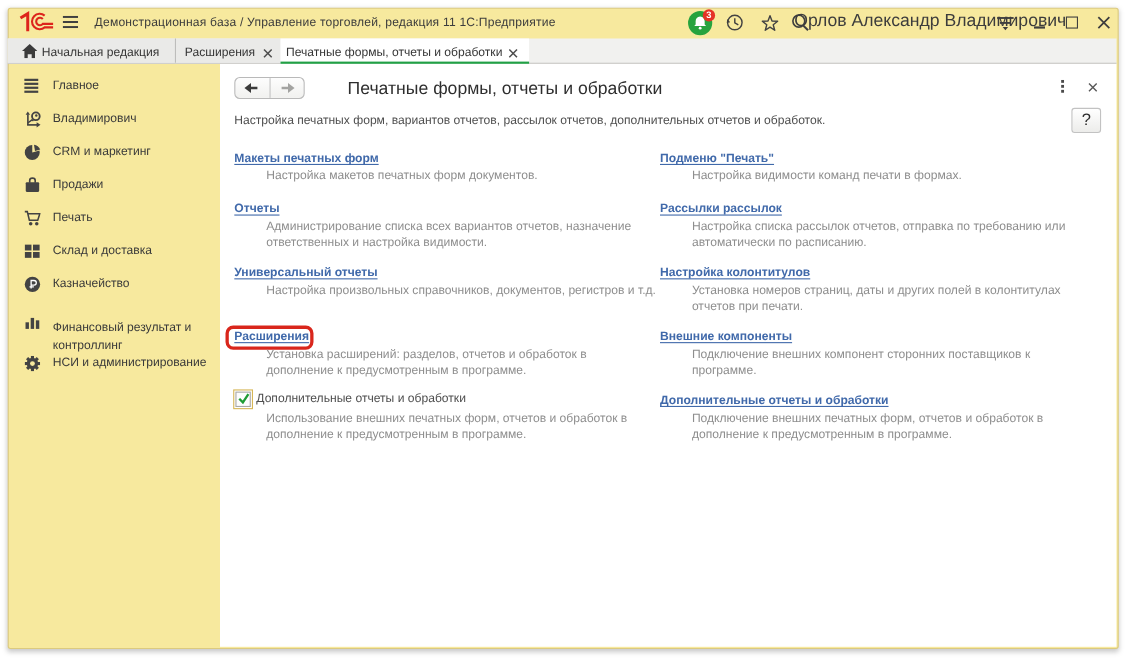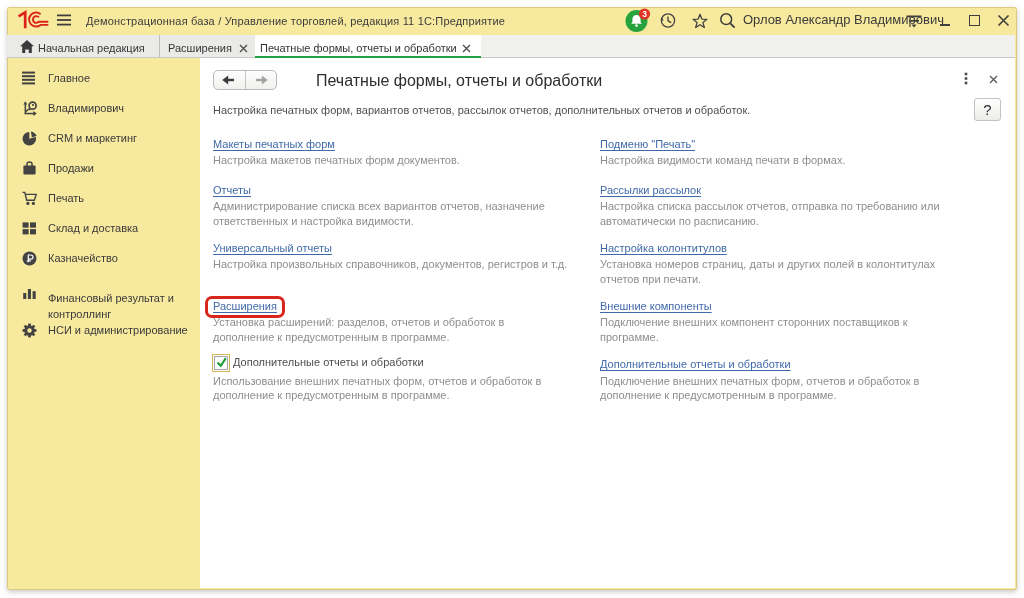--- a/index.html
+++ b/index.html
@@ -10,22 +10,22 @@
     background:#f7e99e; border:1px solid #dcca7e; border-radius:2.5px; box-shadow:0 2px 5px rgba(125,125,125,.42); }
   #tabbar { position:absolute; left:7px; top:35px; width:1008px; height:23px;
     background:#f1f1ef; border-bottom:1px solid #c9c9c7; }
   #content { position:absolute; left:200px; top:58px; width:815px; height:530px;
     background:#ffffff; }
   .ttxt { position:absolute; font-size:11px; color:#3c3c3c; line-height:14px; white-space:nowrap; }
   .tabtxt { position:absolute; top:41px; font-size:11px; color:#363636; line-height:14px; white-space:nowrap; }
   .side-ic { position:absolute; left:22px; }
   .side-tx { position:absolute; left:48px; font-size:11px; line-height:14px; color:#3a3a3a; white-space:nowrap; }
   a.lnk { font-size:11px; color:#4069aa; text-decoration:underline; text-decoration-skip-ink:none; text-underline-offset:2px; line-height:14px; white-space:nowrap; }
-  .lnkd { position:absolute; font-size:11px; line-height:14px; white-space:nowrap; }
-  .desc { position:absolute; font-size:11px; color:#8e8e8e; line-height:14.5px; }
+  .lnkd { position:absolute; font-size:11px; line-height:14px; white-space:nowrap;font-weight:bold; }
+  .desc { position:absolute; font-size:11px; color:#8e8e8e; line-height:14.5px;margin-left:29px; }
 </style>
 </head>
 <body>
 <div id="win"></div>
 <div id="content"></div>
 
 <svg class="abs" style="left:17px;top:10px" width="32" height="19" viewBox="0 0 32 19">
   <path d="M1.6,6.4 L8.2,2.4 L8.2,18.3" stroke="#dd241c" stroke-width="2.7" fill="none"></path>
   <path d="M23.6,4.2 A7.0,7.0 0 1 0 23.6,14.9 L31.3,14.9" stroke="#dd241c" stroke-width="1.9" fill="none"></path>
   <path d="M21.9,7.3 A3.4,3.4 0 1 0 21.9,11.7 L31.3,11.7" stroke="#dd241c" stroke-width="1.9" fill="none"></path>
@@ -49,21 +49,21 @@
   <path d="M9,4.6 V8.8 L12.2,10.6" stroke="#3f3f3f" stroke-width="1.3" fill="none"></path>
   <path d="M2.5,5.5 L1.8,8.8 L4.8,8.2 Z" fill="#3f3f3f"></path>
 </svg>
 <svg class="abs" style="left:691px;top:12px" width="18" height="18" viewBox="0 0 18 18">
   <polygon points="9,2.3 10.82,7.09 15.94,7.34 11.95,10.56 13.29,15.51 9,12.7 4.71,15.51 6.05,10.56 2.06,7.34 7.18,7.09" fill="none" stroke="#434343" stroke-width="1.3" stroke-linejoin="round"></polygon>
 </svg>
 <svg class="abs" style="left:719px;top:12px" width="18" height="18" viewBox="0 0 18 18">
   <circle cx="7.2" cy="7.2" r="5.4" stroke="#3f3f3f" stroke-width="1.5" fill="none"></circle>
   <line x1="11.3" y1="11.3" x2="15.6" y2="15.6" stroke="#3f3f3f" stroke-width="1.9"></line>
 </svg>
-<div class="ttxt" style="left:743px;top:12.5px;font-size:13px">Орлов Александр Владимирович</div>
+<div class="ttxt" style="left:722px;top:12.5px;font-size:16px">Орлов Александр Владимирович</div>
 <svg class="abs" style="left:906px;top:15px" width="16" height="14" viewBox="0 0 16 14">
   <rect x="0.5" y="0.5" width="15" height="1.7" fill="#3f3f3f"></rect>
   <rect x="3" y="5" width="10" height="1.7" fill="#3f3f3f"></rect>
   <path d="M5.5,9.5 H10.5 L8,12.5 Z" fill="#3f3f3f"></path>
 </svg>
 <div class="abs" style="left:940px;top:24px;width:10px;height:2px;background:#3f3f3f"></div>
 <div class="abs" style="left:969px;top:15px;width:11px;height:11px;border:1.6px solid #3f3f3f"></div>
 <svg class="abs" style="left:997px;top:14px" width="13" height="13" viewBox="0 0 13 13">
   <path d="M1.5,1.5 L11.5,11.5 M11.5,1.5 L1.5,11.5" stroke="#3f3f3f" stroke-width="1.6"></path>
 </svg>

